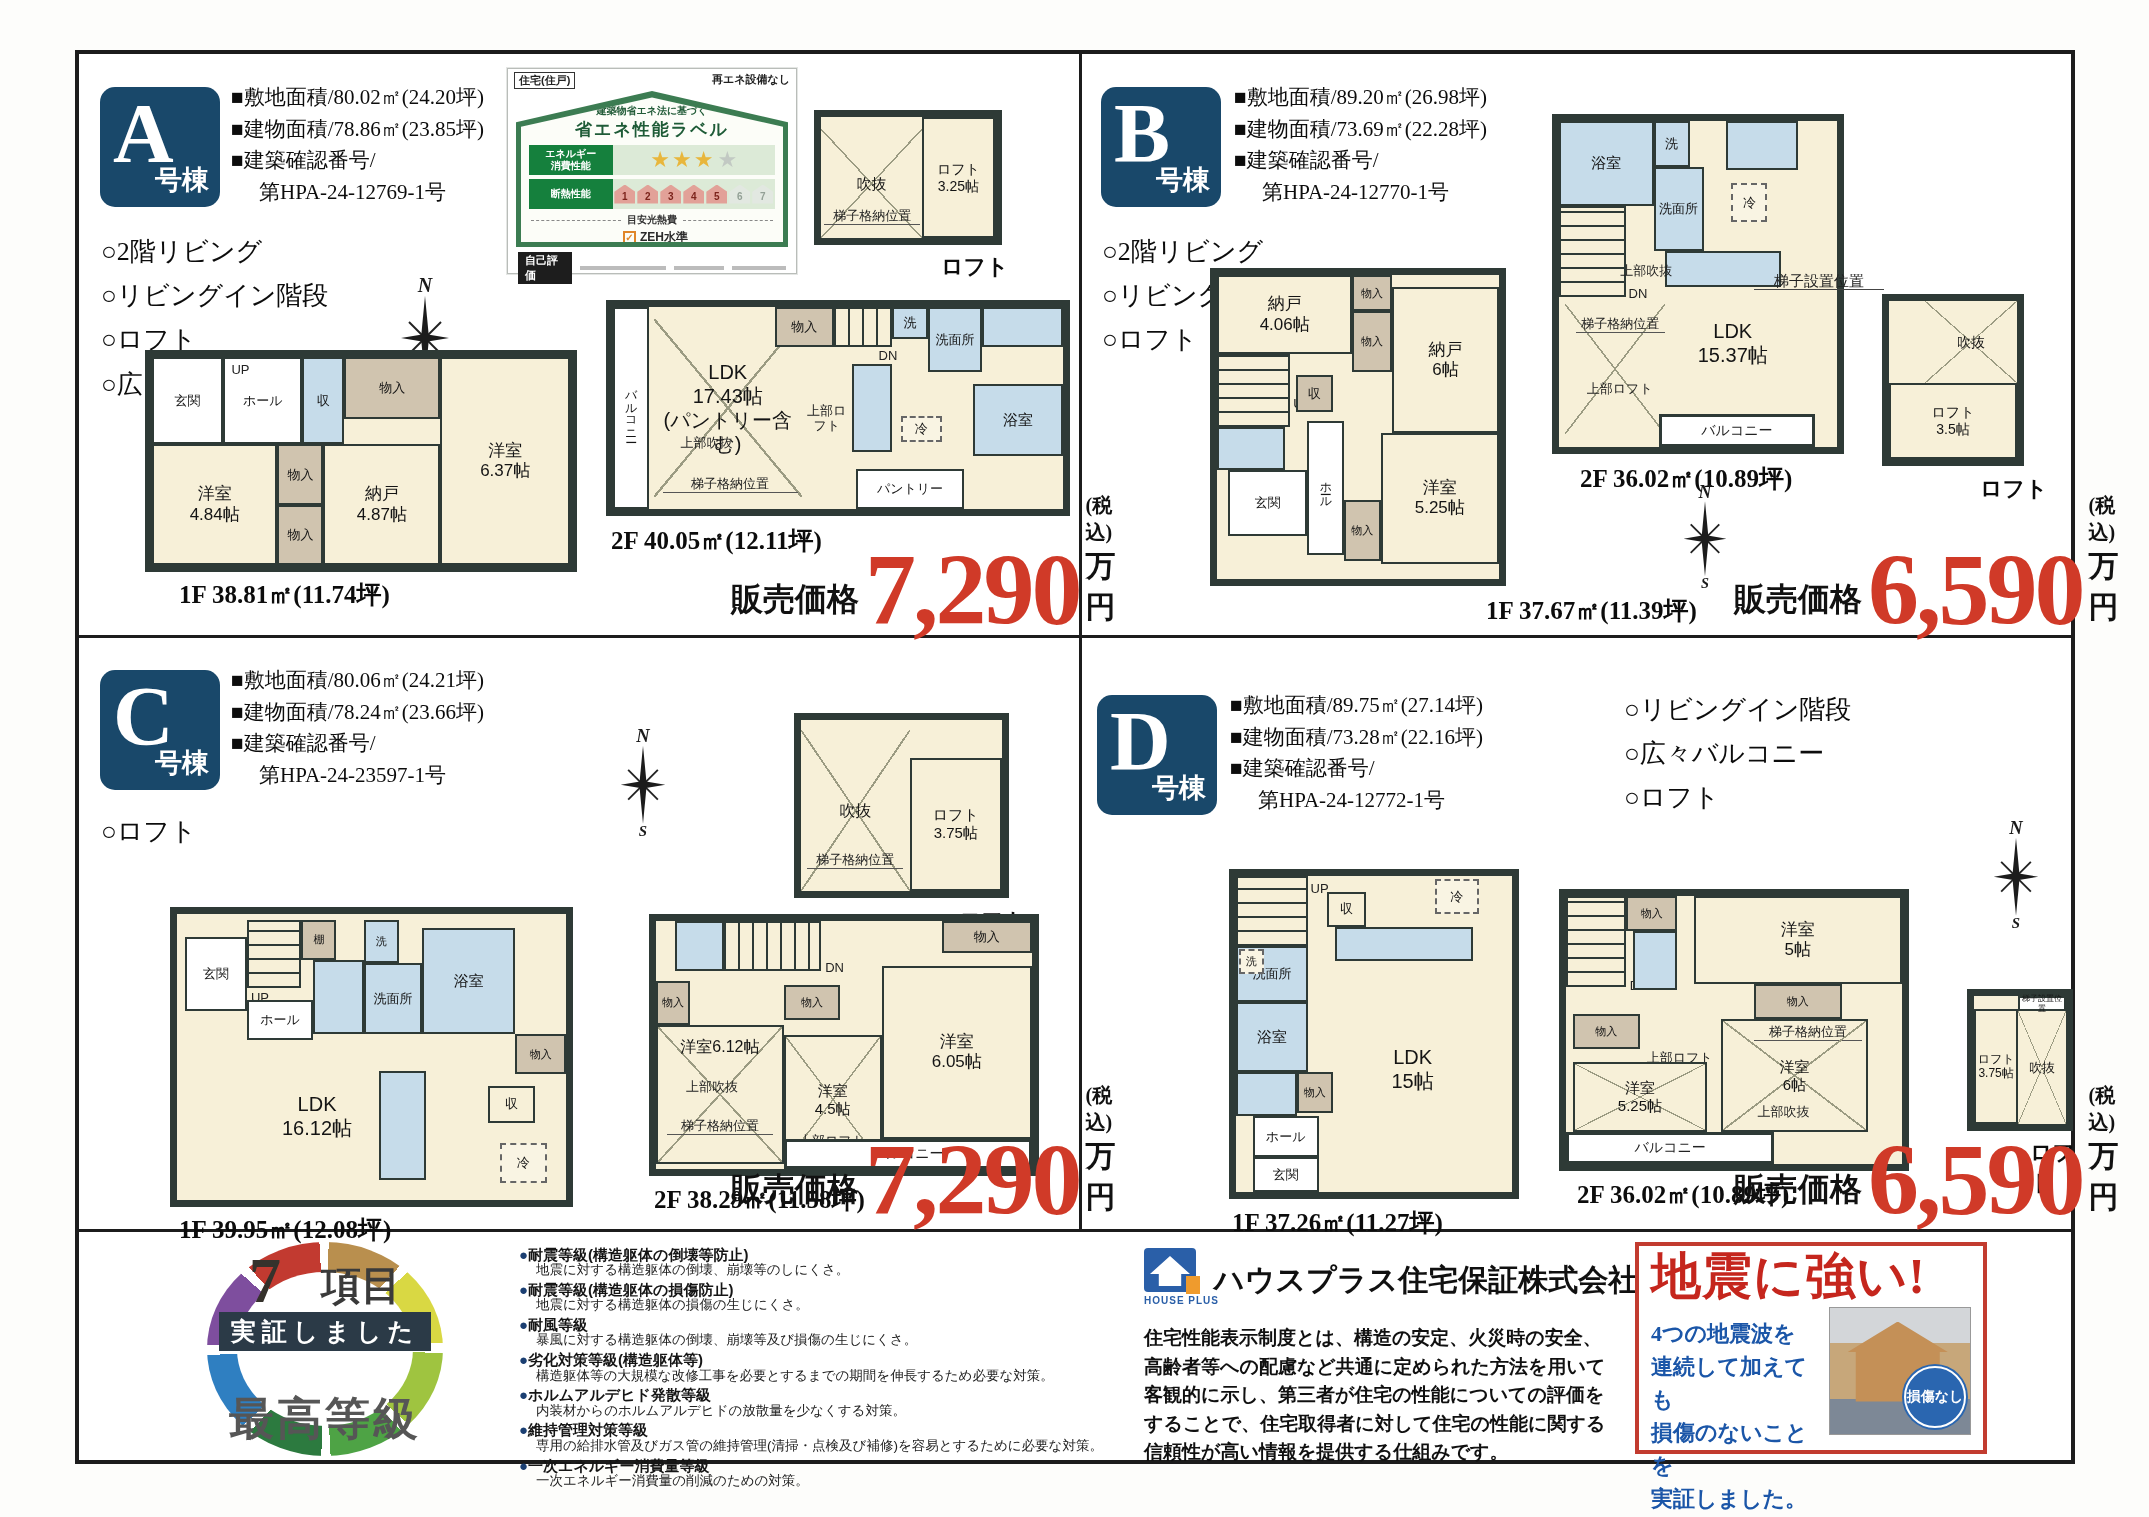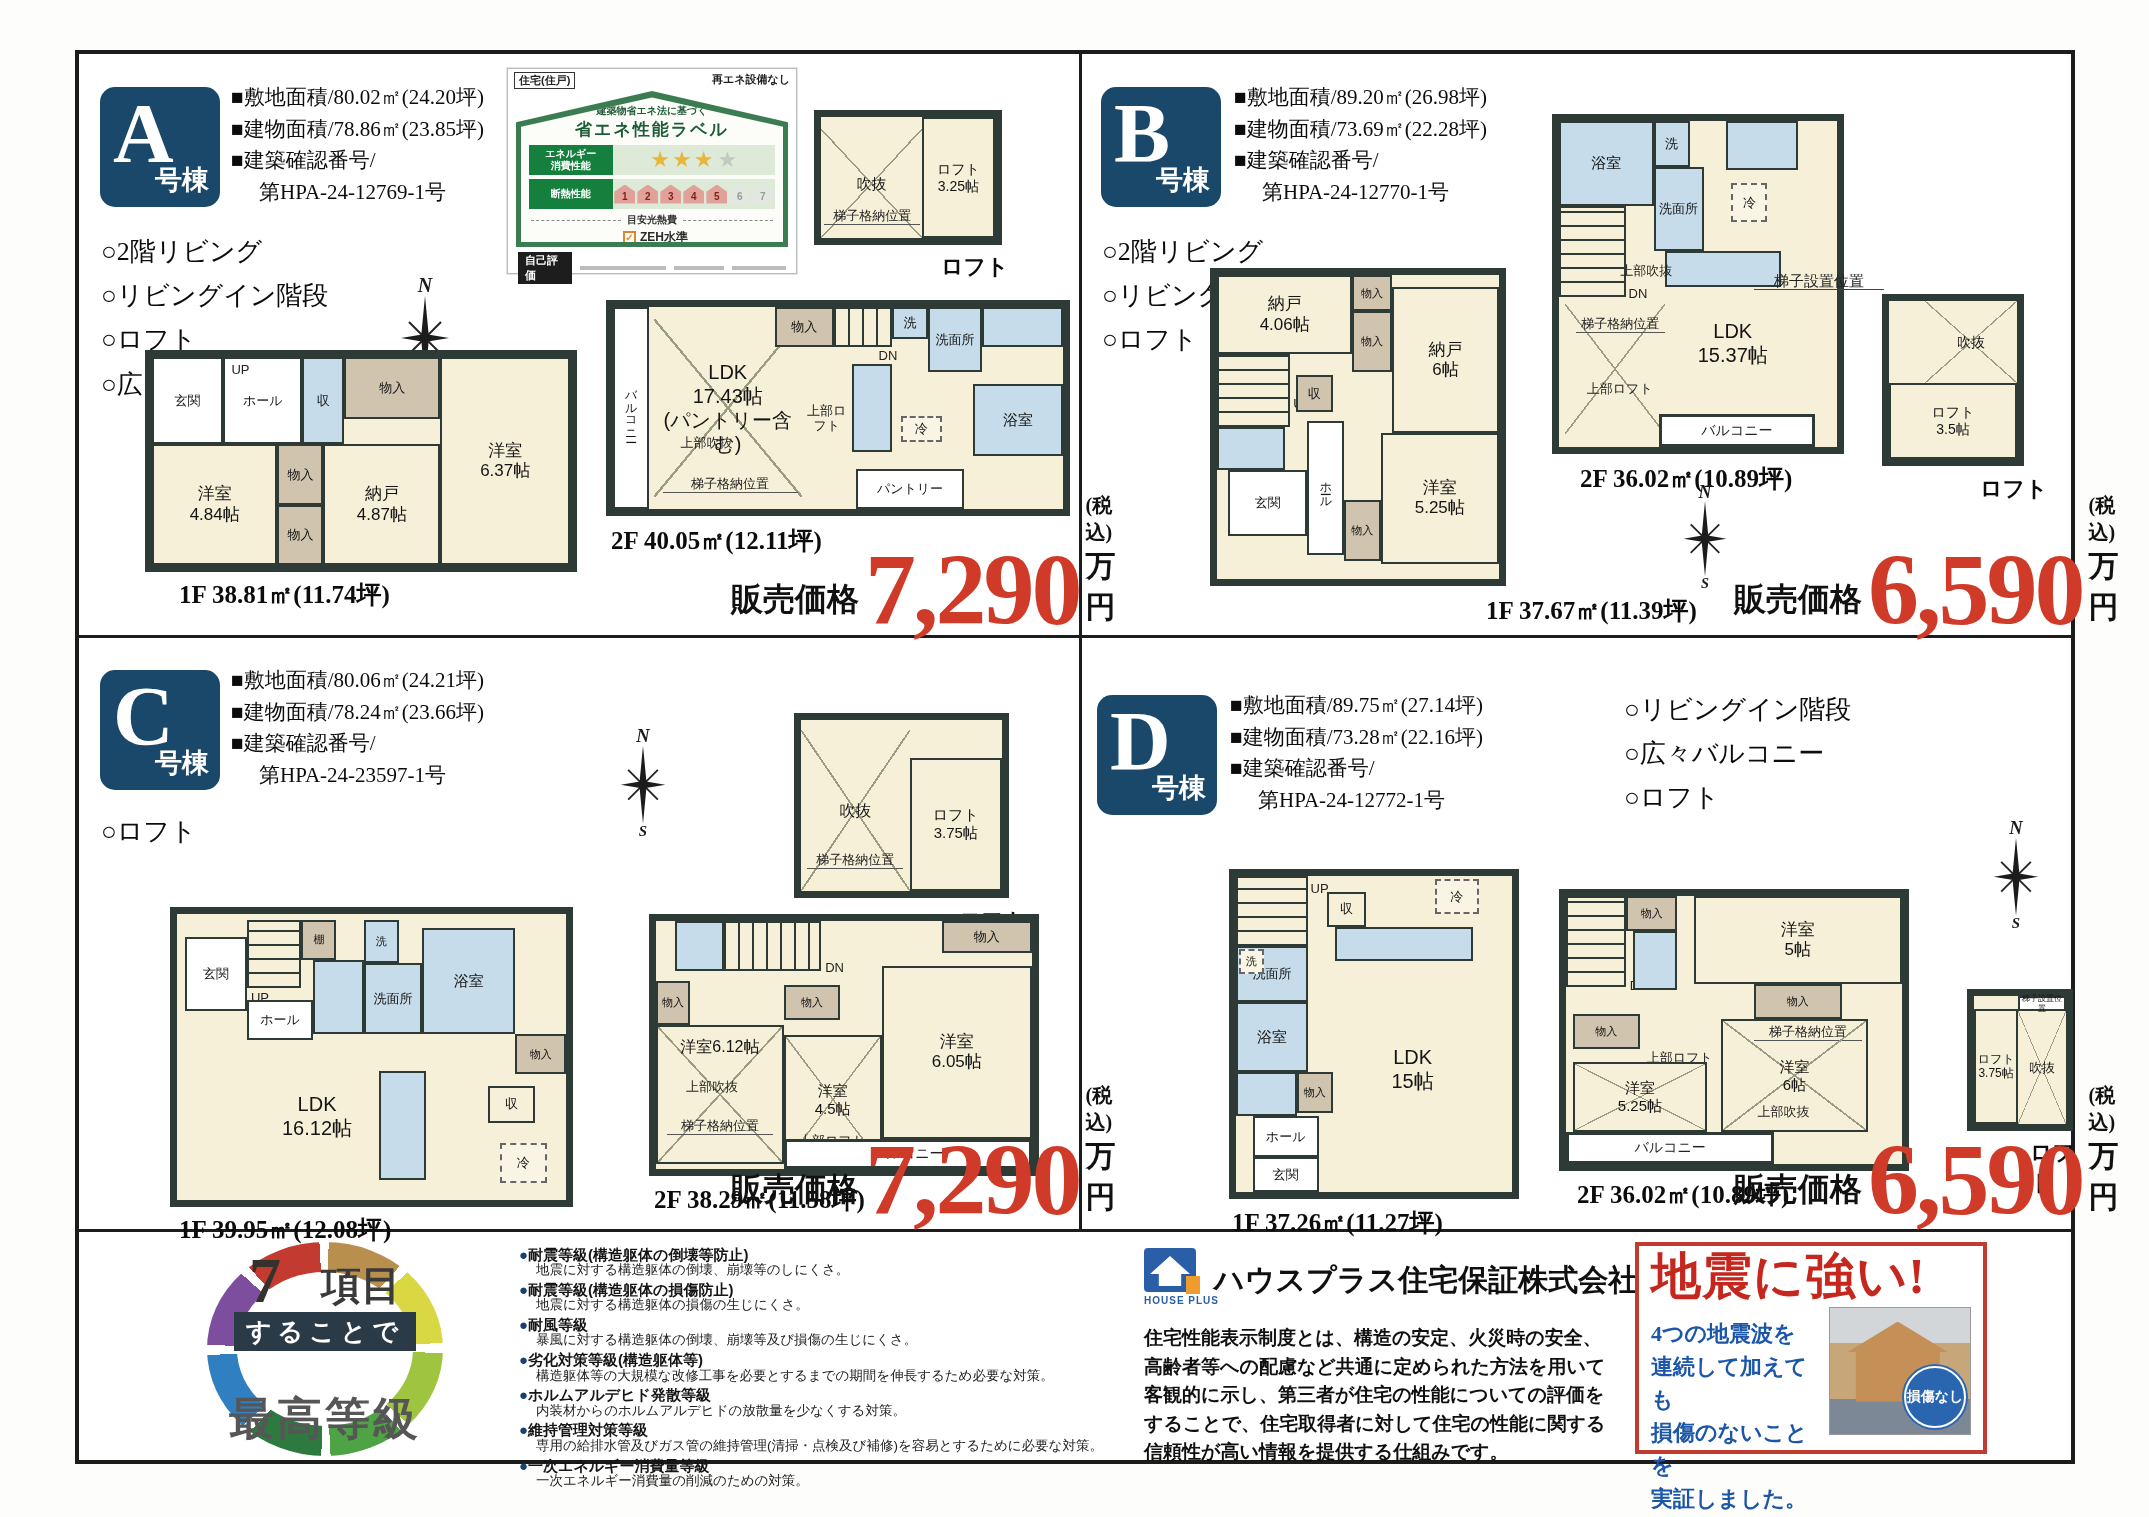--- a/index.html
+++ b/index.html
@@ -505,21 +505,21 @@
 
   <div class="sec" style="left:0;top:1178px;width:2000px;height:232px">
 
     <div class="ring" style="left:128px;top:10px;width:236px;height:214px">
       <div class="ring-hole"></div>
       <div class="ring-content">
         <div class="ring-top">
           <span class="ring-num">7</span>
           <span class="ring-unit">項目</span>
         </div>
-        <div class="ring-band">することで</div>
+        <div class="ring-band">実証しました</div>
         <div class="ring-grade">最高等級</div>
       </div>
     </div>
 
     <div class="grades" style="left:440px;top:14px">
       <div class="g-item">
         <div class="g-t">●耐震等級(構造躯体の倒壊等防止)</div>
         <div class="g-d">地震に対する構造躯体の倒壊、崩壊等のしにくさ。</div>
       </div>
       <div class="g-item">

